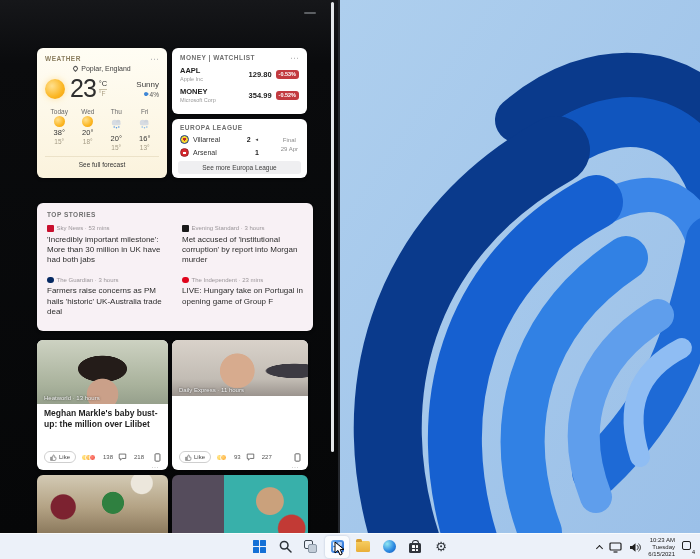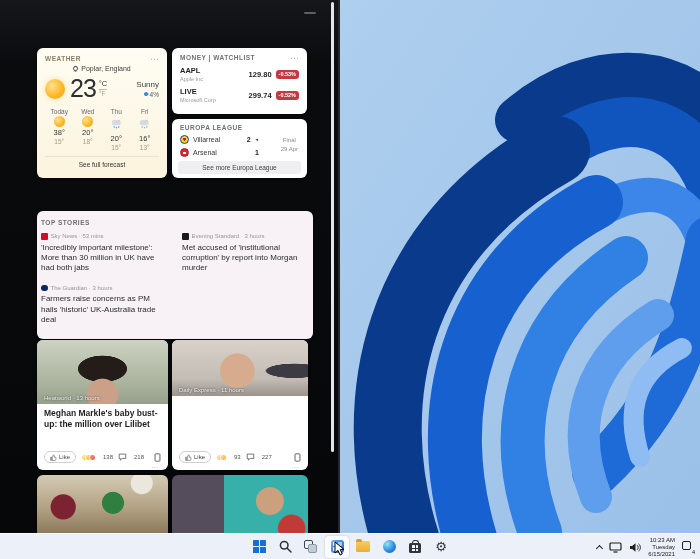--- a/index.html
+++ b/index.html
@@ -65,21 +65,21 @@
   .crest.villarreal{background:radial-gradient(circle at 50% 45%,#c0262c 0 30%,#f7d531 31%);border:1px solid #1b3b7a;}
   .crest.arsenal{background:radial-gradient(circle at 50% 55%,#fff 0 25%,#d6292f 26%);border:1px solid #9a1d22;}
   .s-name{font-size:7px;color:#333;flex:1;}
   .s-score{font-size:7px;font-weight:bold;color:#222;}
   .s-marker{font-size:4.5px;color:#444;}
   .s-final{position:absolute;right:9px;top:17px;text-align:center;font-size:6px;color:#8c8c8c;line-height:1.5;}
   .s-foot{margin:4px -2px 0;background:#efeff1;border-radius:3px;text-align:center;
           font-size:6.5px;color:#3e3e3e;padding:3px 0;}
 
   
-  #stories{left:37px;top:203px;width:276px;height:128px;background:#f8f1f5;padding:8px 4px;margin-top:8px;}
+  #stories{left:37px;top:203px;width:276px;height:128px;background:#f8f1f5;padding:8px 10px;}
   .st-grid{display:grid;grid-template-columns:1fr 1fr;column-gap:14px;row-gap:11px;margin-top:7px;}
   .st-meta{display:flex;align-items:center;gap:3px;font-size:6px;color:#9a9599;}
   .src-ic{width:6.5px;height:6.5px;flex:none;border-radius:1px;}
   .src-ic.round{border-radius:50%;}
   .st-head{font-size:8px;color:#2d2d2d;line-height:1.3;margin-top:3px;}
 
   
   .news{overflow:hidden;}
   #news1{left:37px;top:340px;width:131px;height:130px;}
   #news2{left:172px;top:340px;width:136px;height:130px;}
@@ -257,24 +257,24 @@
       <div class="m-row">
         <span>
           <div class="m-sym">AAPL</div>
           <div class="m-co">Apple Inc</div>
         </span>
         <span class="m-price">129.80</span>
         <span class="m-badge">-0.53%</span>
       </div>
       <div class="m-row">
         <span>
-          <div class="m-sym">LIVE</div>
+          <div class="m-sym">MONEY</div>
           <div class="m-co">Microsoft Corp</div>
         </span>
-        <span class="m-price">299.74</span>
+        <span class="m-price">354.99</span>
         <span class="m-badge">-0.52%</span>
       </div>
     </div>
 
     <div class="card" id="sports">
       <div class="card-title">EUROPA LEAGUE</div>
       <div class="s-row">
         <span class="crest villarreal"></span>
         <span class="s-name">Villarreal</span>
         <span class="s-score">2</span>
@@ -308,20 +308,27 @@
             <span>Evening Standard · 3 hours</span>
           </div>
           <div class="st-head">Met accused of 'institutional corruption' by report into Morgan murder</div>
         </div>
         <div>
           <div class="st-meta">
             <span class="src-ic round" style="background:#052962"></span>
             <span>The Guardian · 3 hours</span>
           </div>
           <div class="st-head">Farmers raise concerns as PM hails 'historic' UK-Australia trade deal</div>
+        </div>
+        <div>
+          <div class="st-meta">
+            <span class="src-ic round" style="background:#e0041c"></span>
+            <span>The Independent · 23 mins</span>
+          </div>
+          <div class="st-head">LIVE: Hungary take on Portugal in opening game of Group F</div>
         </div>
       </div>
     </div>
 
     <div class="card news" id="news1">
       <div class="n-img">
         <div class="n-meta">Heatworld · 13 hours</div>
       </div>
       <div class="n-head">Meghan Markle's baby bust-up: the million over Lilibet</div>
       <div class="n-foot">

